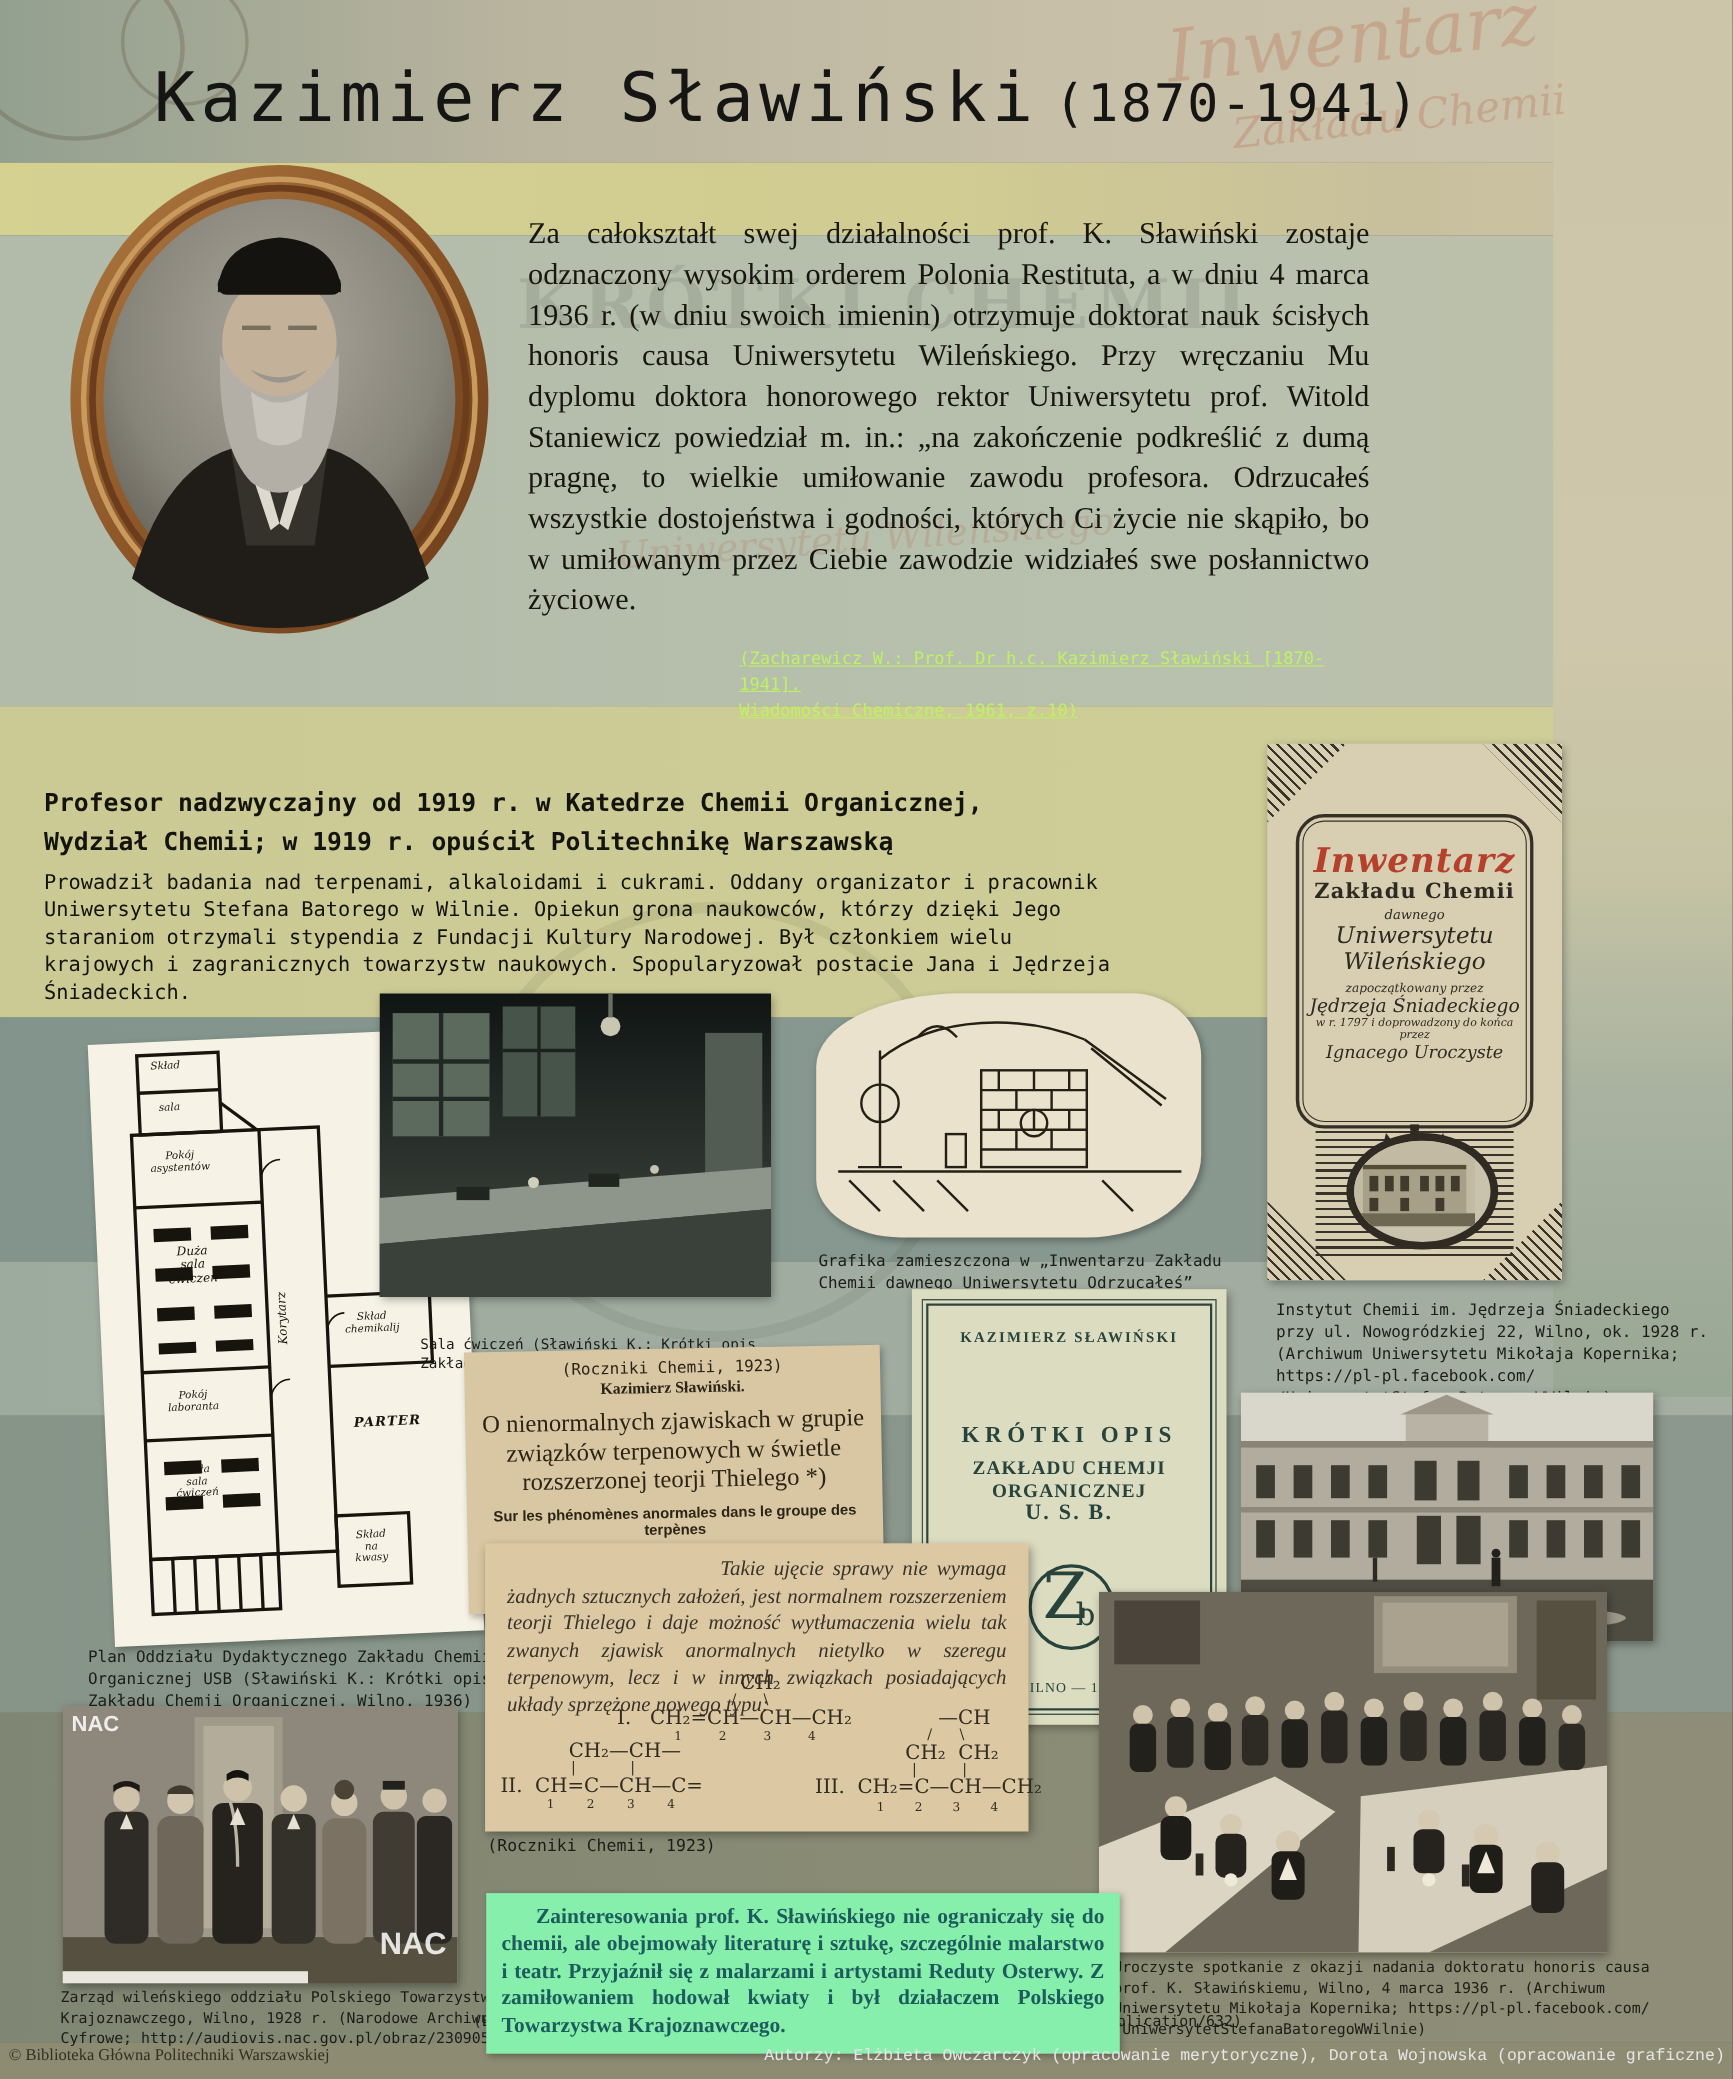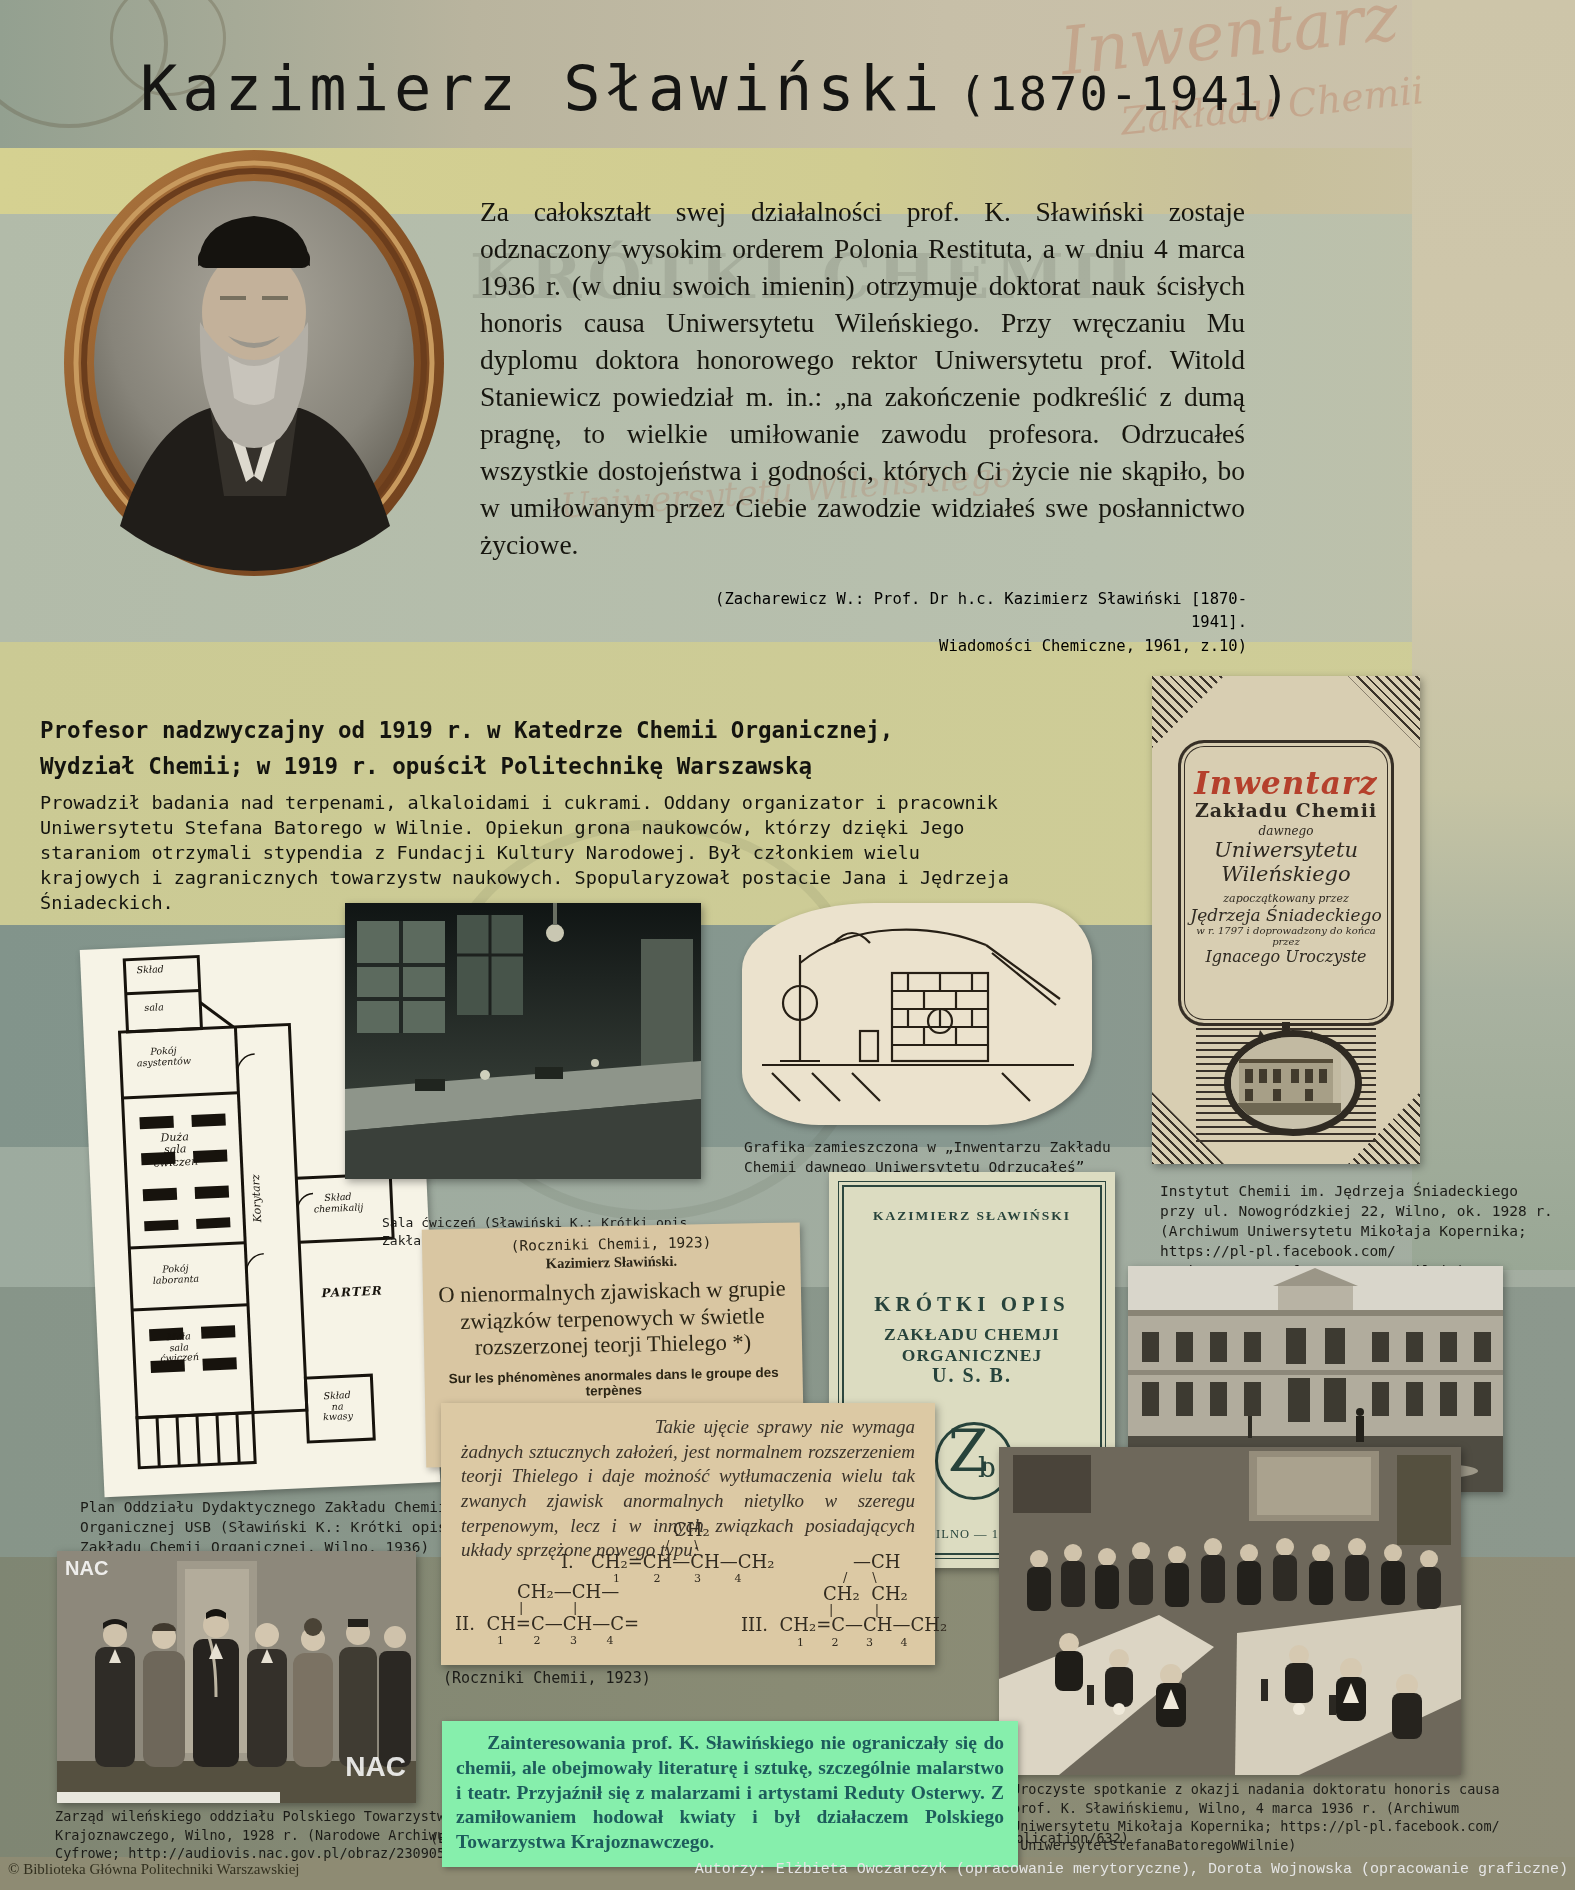--- a/index.html
+++ b/index.html
@@ -29,21 +29,21 @@
   .abs{position:absolute;z-index:2;}
   .cap{font-family:"DejaVu Sans Mono",monospace;color:#1c1c18;white-space:pre-line;line-height:1.38;}
   .photo{box-shadow:2px 3px 8px rgba(0,0,0,.35);}
   .paper{box-shadow:2px 3px 7px rgba(0,0,0,.3);}
   
   #title{left:140px;top:52px;font-family:"DejaVu Sans Mono",monospace;color:#151513;white-space:nowrap;}
   #title .nm{font-size:62px;letter-spacing:5px;}
   #title .yr{font-size:47px;letter-spacing:2px;margin-left:14px;}
   
   #intro{left:480px;top:194px;width:765px;font-size:27.5px;line-height:1.345;text-align:justify;color:#17160f;}
-  #intro-cite{left:672px;top:588px;width:575px;text-align:right;font-size:15.5px;line-height:1.5;color:#000000;}
+  #intro-cite{left:672px;top:588px;width:575px;text-align:left;font-size:15.5px;line-height:1.5;color:#bef264;text-decoration:underline;}
   
   #career-h{left:40px;top:712px;font-family:"DejaVu Sans Mono",monospace;font-weight:bold;
             font-size:22.5px;line-height:1.62;color:#14140f;white-space:pre-line;}
   #career-b{left:40px;top:790px;width:1100px;font-family:"DejaVu Sans Mono",monospace;
             font-size:18.5px;line-height:1.355;color:#14140f;white-space:pre-line;}
   
   #plan{left:92px;top:942px;width:336px;height:548px;background:#f6f3e6;transform:rotate(-2.6deg);}
   #plan .lbl{position:absolute;font-family:"DejaVu Serif",serif;font-style:italic;font-size:9.5px;
              line-height:1.12;color:#17130d;white-space:pre-line;text-align:center;}
   #plan .parter{font-style:italic;font-weight:bold;font-size:12px;letter-spacing:1px;}

